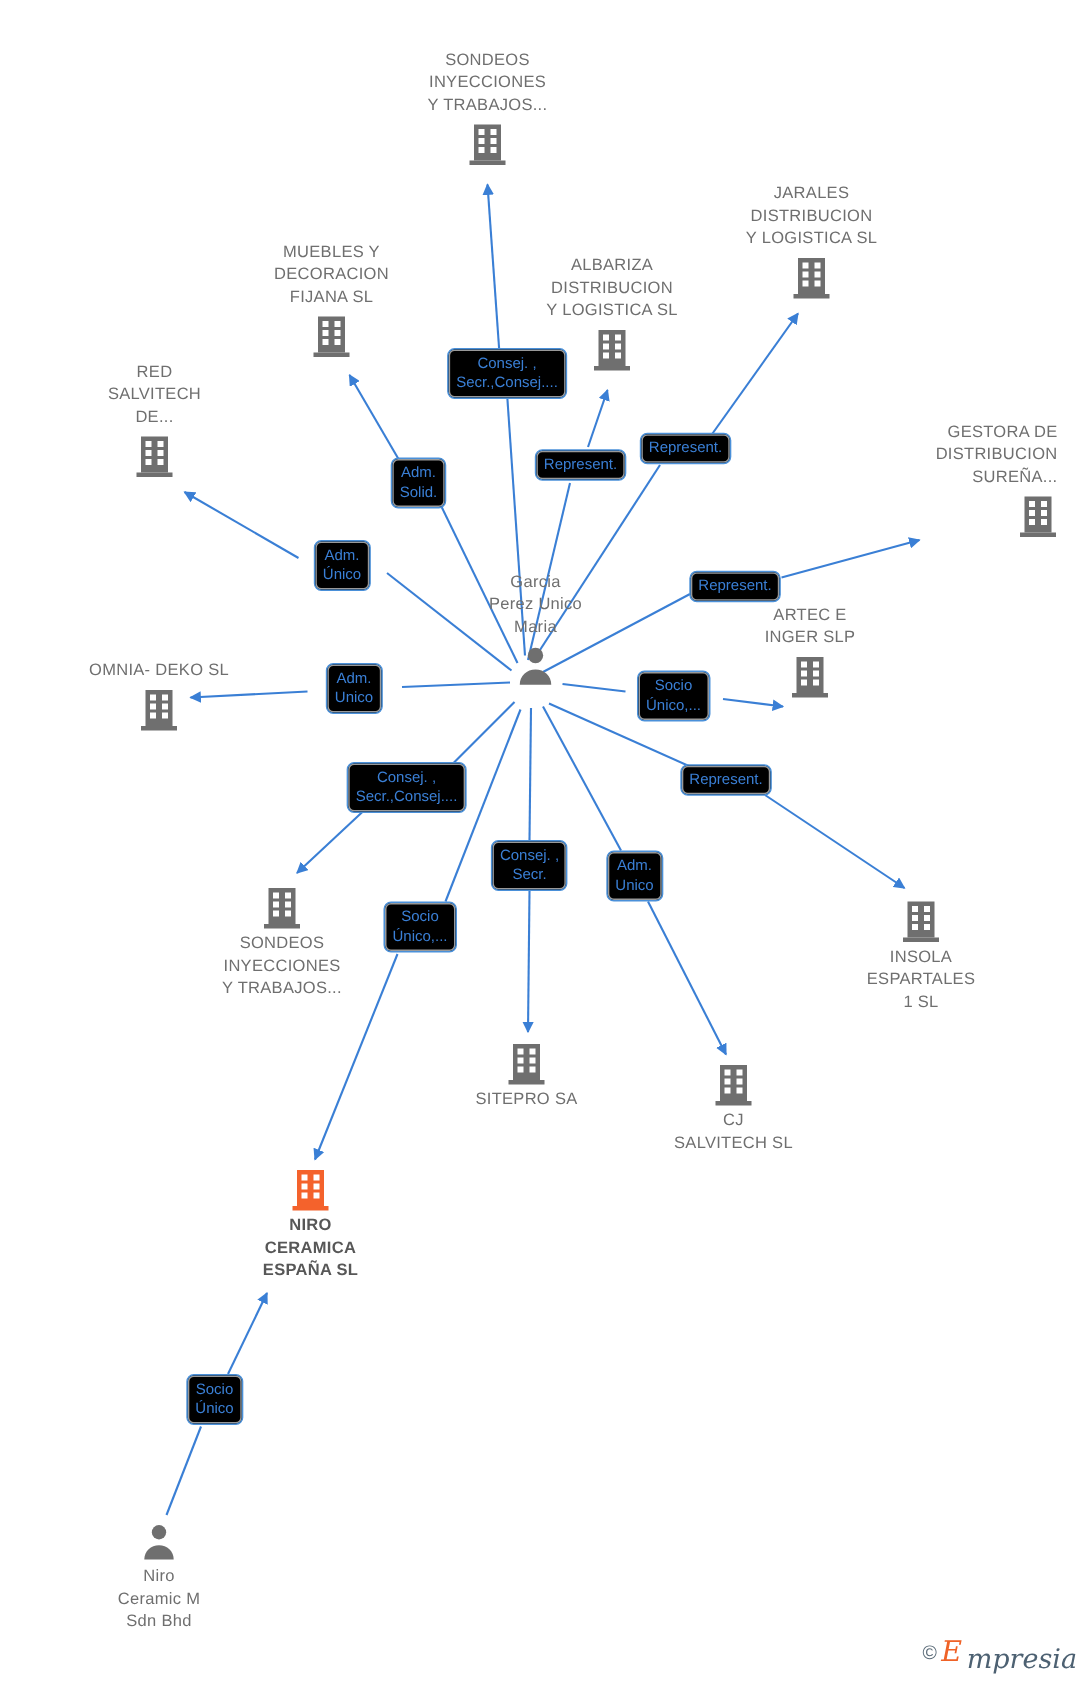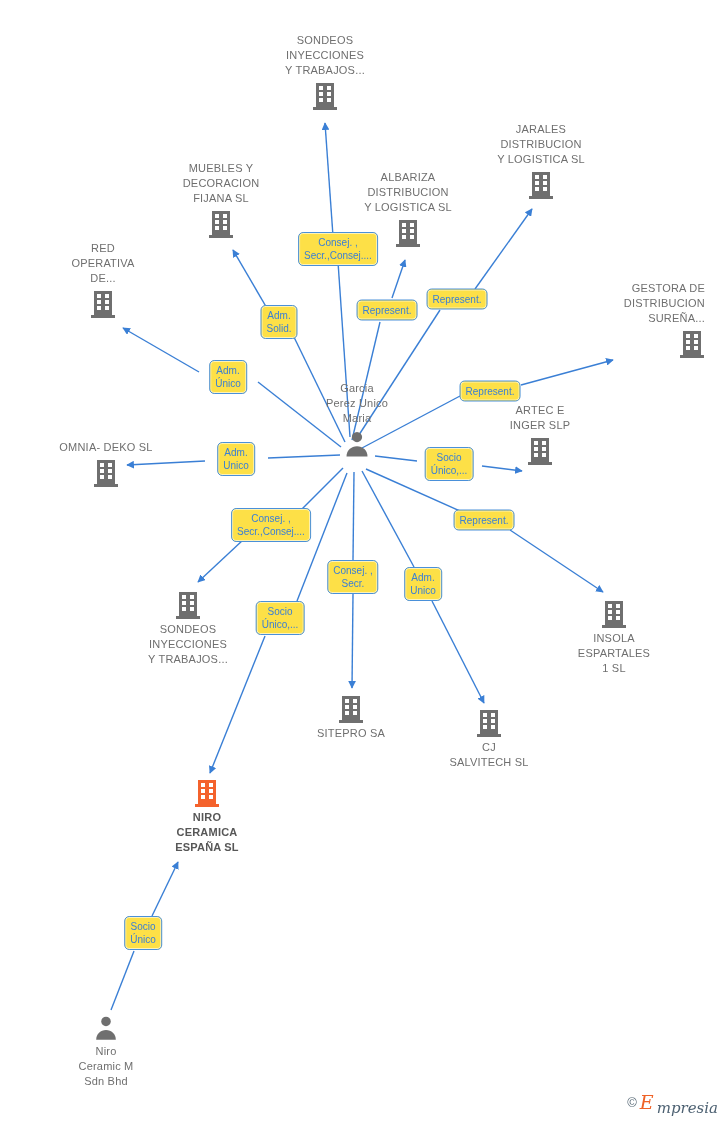--- a/index.html
+++ b/index.html
@@ -45,21 +45,21 @@
   .node.highlight .caption{
     color:#575757;
     font-weight:bold;
     font-size:11px;
   }
 
   
   .chip{
     position:absolute;
     box-sizing:border-box;
-    background:#fde047;
+    background:#000000;
     border:1px solid #4a90d9;
     border-radius:5px;
     color:#3a7fd5;
     font-size:10px;
     line-height:13px;
     text-align:center;
     padding:3px 5px;
     white-space:pre-line;
     transform:translate(-50%,-50%);
     box-shadow:0 0 0 1px rgba(255,255,255,.6) inset;
@@ -81,21 +81,21 @@
     color:#ef6227;
     font-family:"DejaVu Serif","Liberation Serif",serif;
     font-style:italic;
     font-size:19px;
     line-height:15px;
   }
   #watermark .mark-rest{
     color:#4d6172;
     font-family:"DejaVu Serif","Liberation Serif",serif;
     font-style:italic;
-    font-size:15px;
+    font-size:18px;
     margin-top:11px;
   }
 </style>
 </head>
 <body>
 
 <div id="canvas">
 
   <svg id="edges" viewBox="0 0 728 1125">
     <defs>
@@ -228,21 +228,21 @@
         <rect x="7" y="11" width="4" height="4" fill="#fff"></rect>
           <rect x="15" y="11" width="4" height="4" fill="#fff"></rect>
         <rect x="7" y="17" width="4" height="4" fill="#fff"></rect>
           <rect x="15" y="17" width="4" height="4" fill="#fff"></rect>
       </svg>
     </span>
   </div>
 
   <div class="node above" style="left:103px;top:241px;">
     <span class="caption">RED
-OPERATIVA
+SALVITECH
 DE...</span>
     <span class="glyph">
       <svg width="26" height="30" viewBox="0 0 26 30">
         <rect x="4" y="2" width="18" height="24" fill="#6f6f6f"></rect>
         <rect x="1" y="26" width="24" height="3" fill="#6f6f6f"></rect>
         <rect x="7" y="5" width="4" height="4" fill="#fff"></rect>
           <rect x="15" y="5" width="4" height="4" fill="#fff"></rect>
         <rect x="7" y="11" width="4" height="4" fill="#fff"></rect>
           <rect x="15" y="11" width="4" height="4" fill="#fff"></rect>
         <rect x="7" y="17" width="4" height="4" fill="#fff"></rect>

